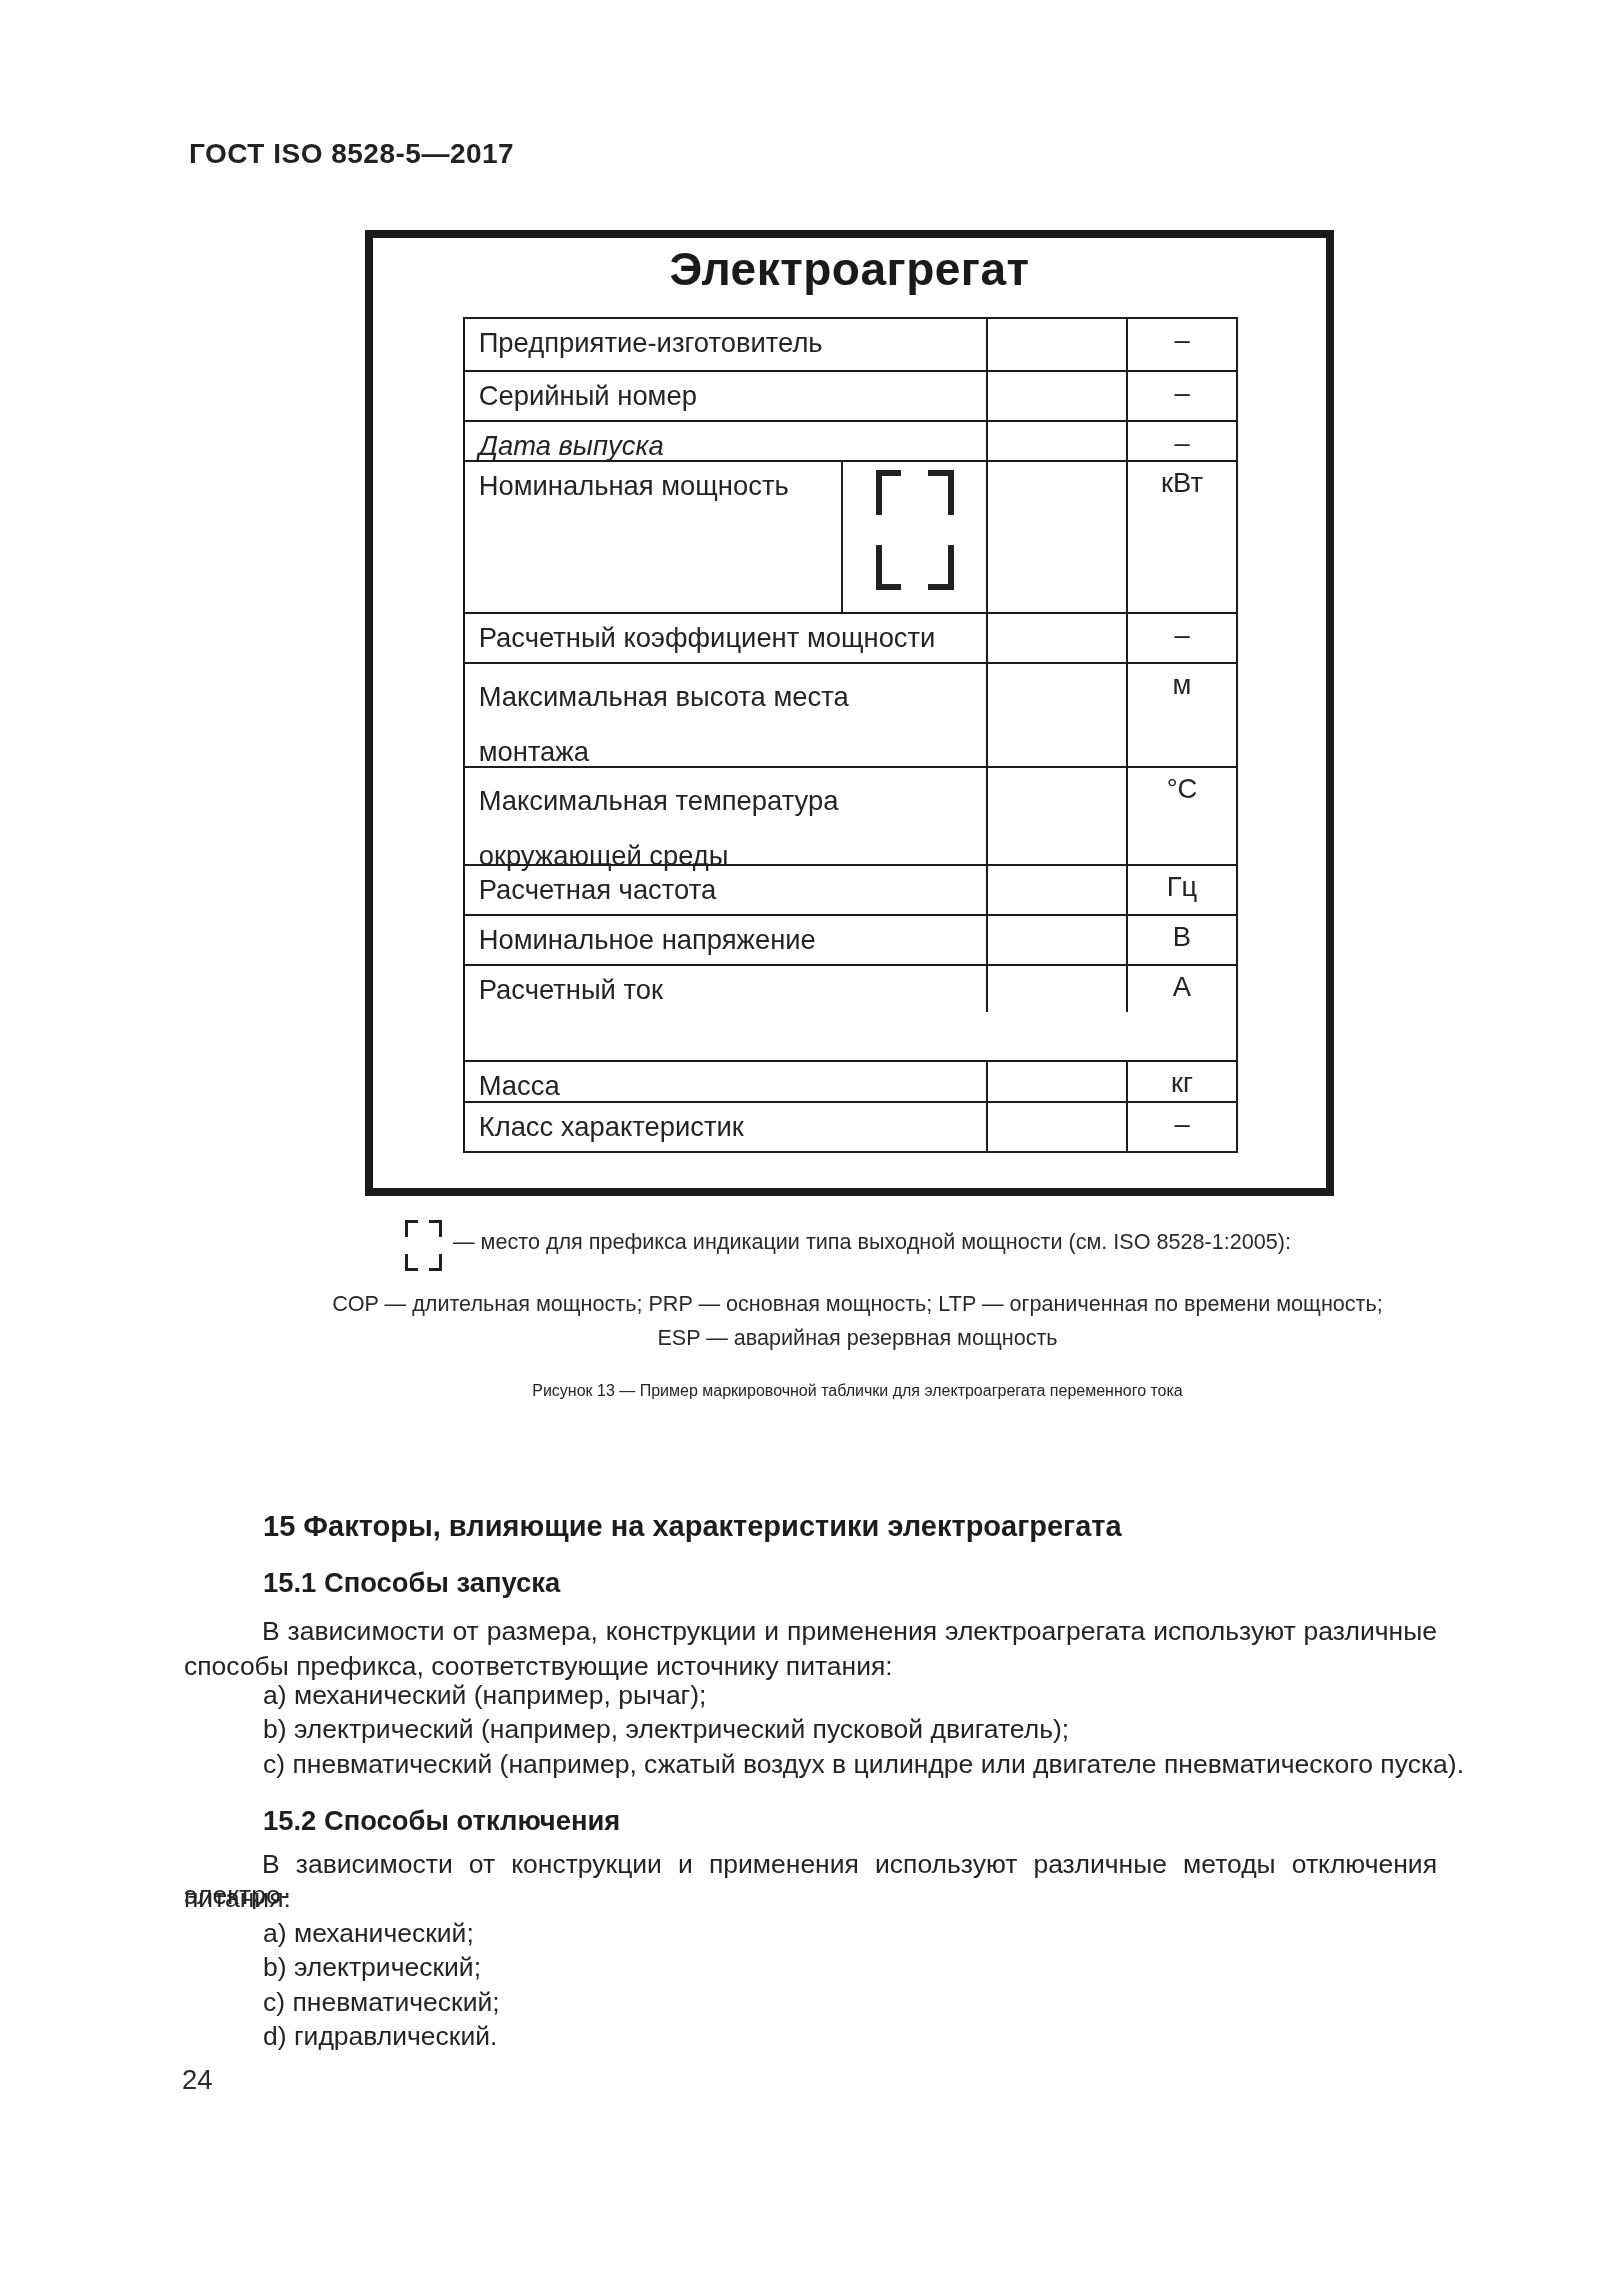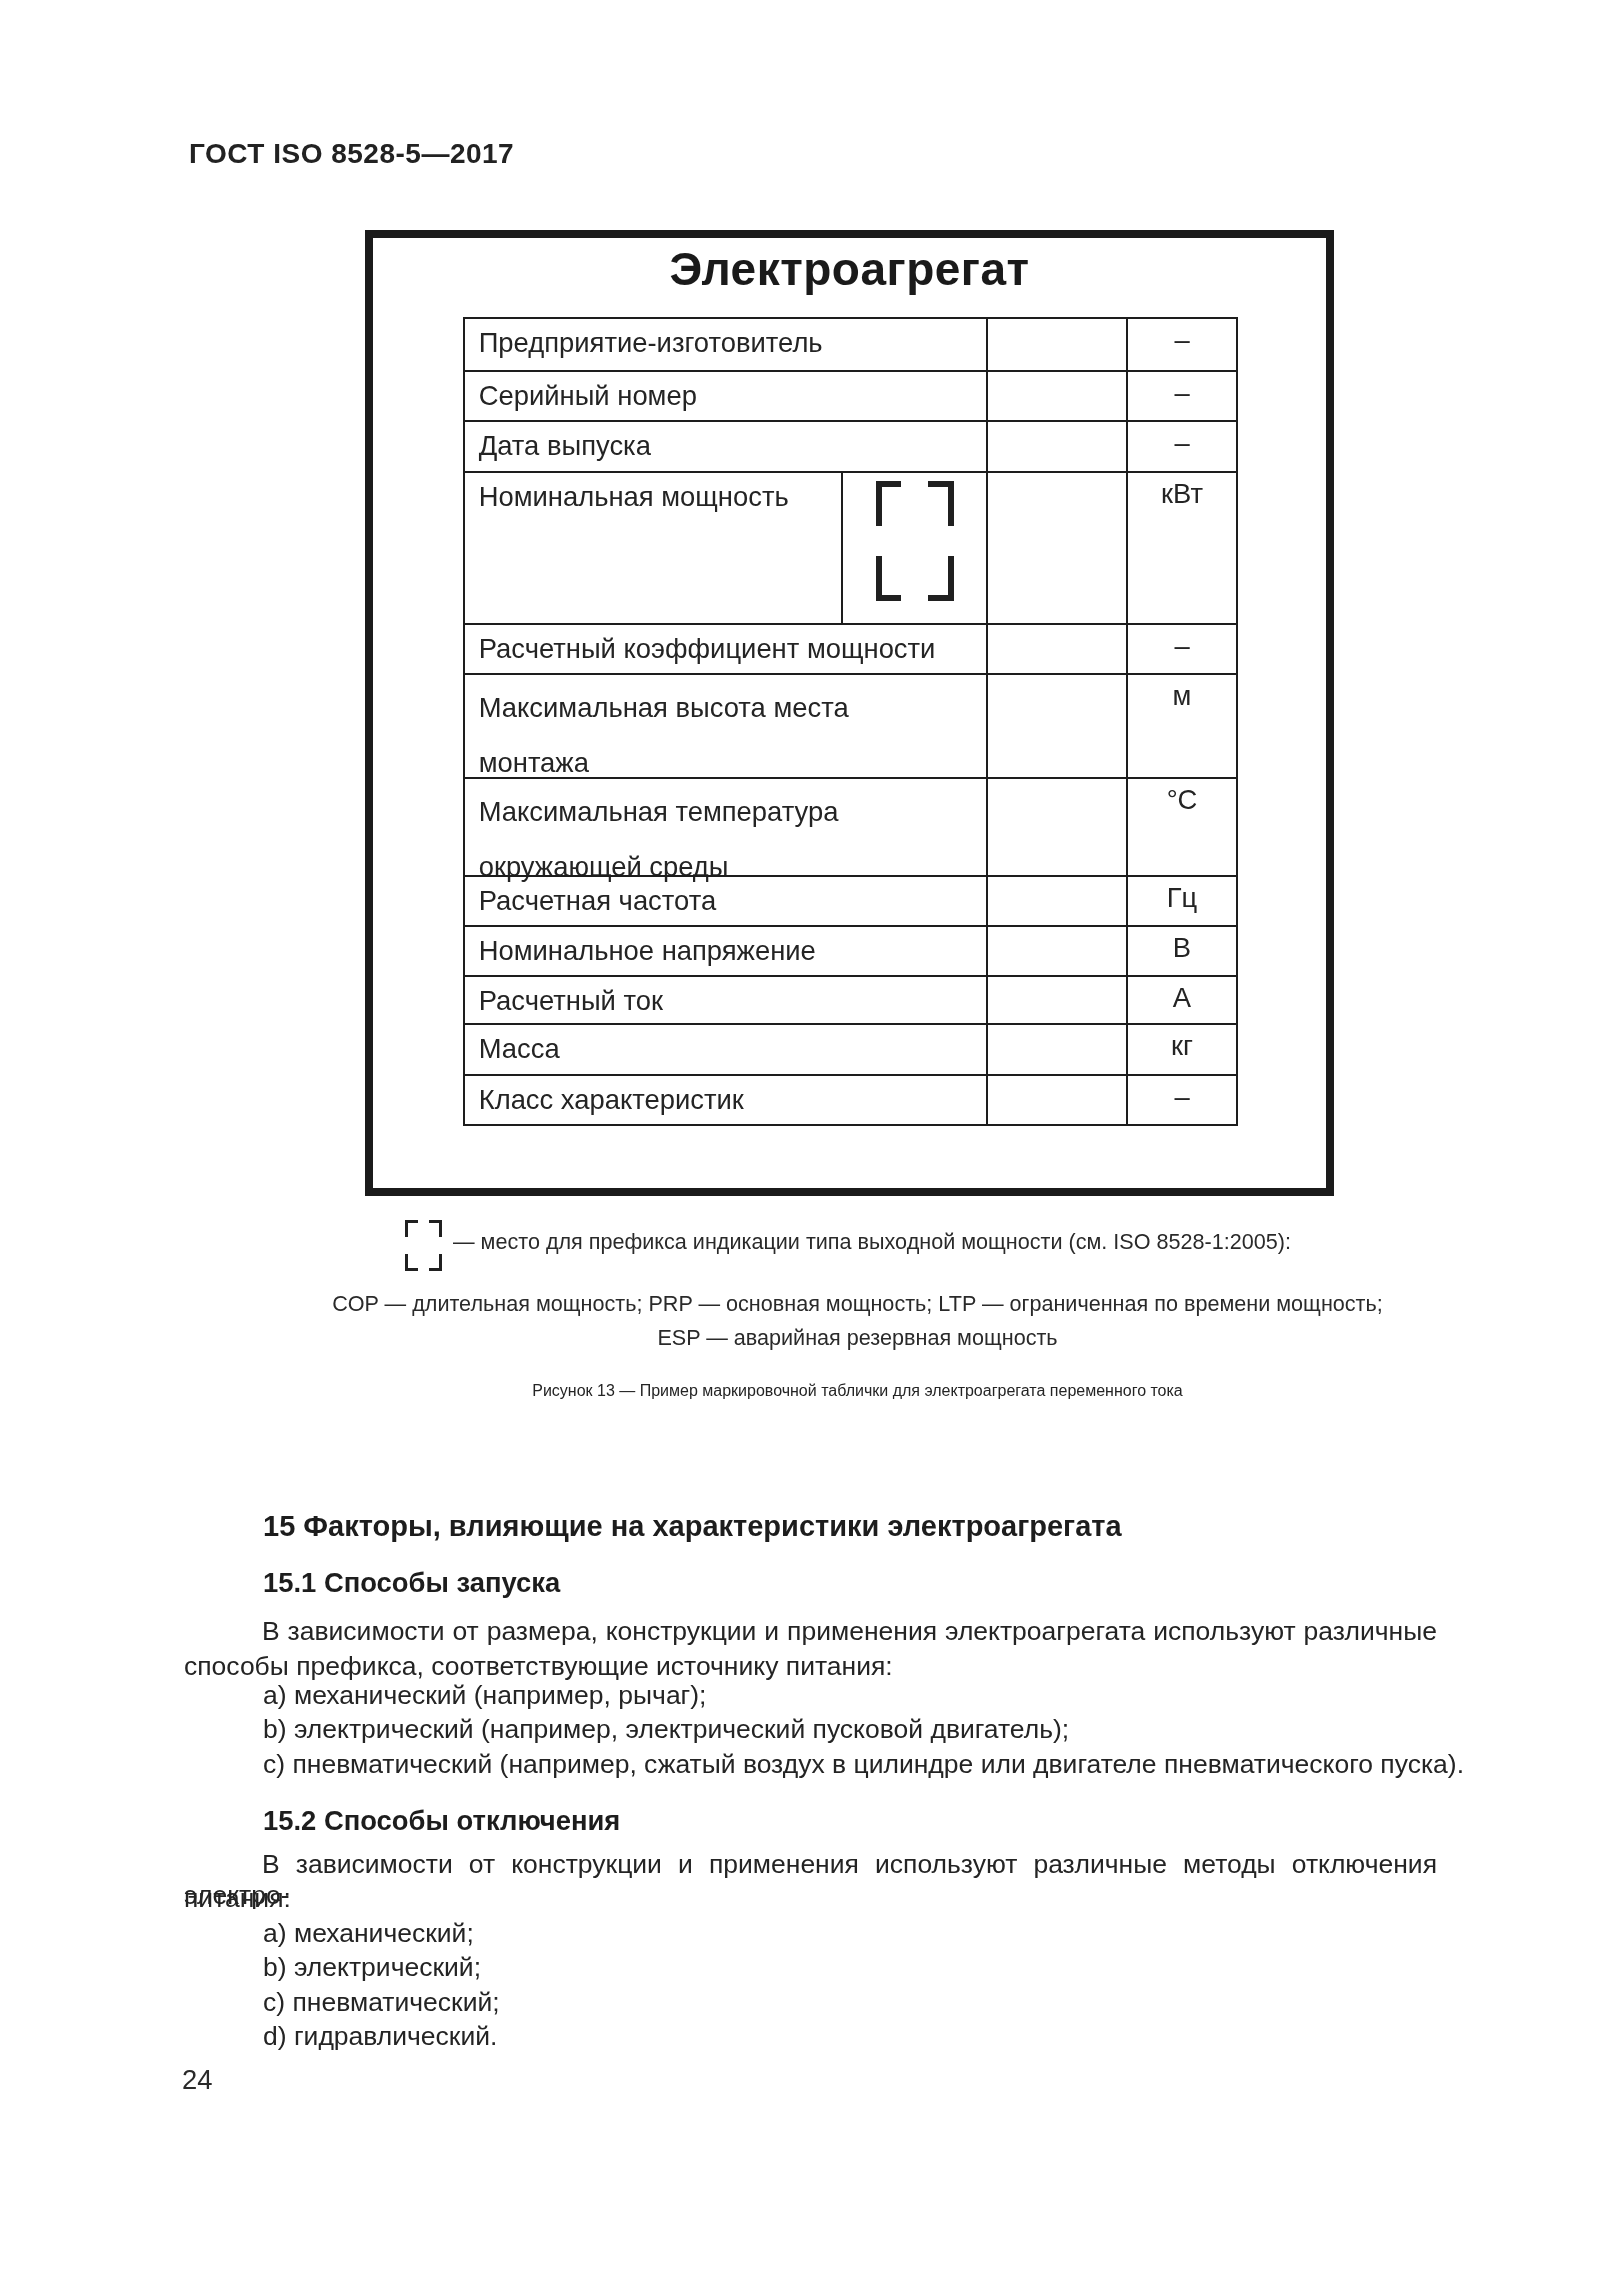--- a/index.html
+++ b/index.html
@@ -29,29 +29,29 @@
   
   .np-table{
     position:absolute;left:90px;top:79px;width:775px;
     border:2.9px solid #1d1d1d;box-sizing:border-box;
     display:flex;flex-direction:column;
   }
   .np-row{display:flex;box-sizing:border-box;border-top:2px solid #1d1d1d;}
   .np-row:first-child{border-top:none;}
   .np-row:nth-child(1){height:51px;}
   .np-row:nth-child(2){height:50px;}
-  .np-row:nth-child(3){height:51px;}
+  .np-row:nth-child(3){height:40px;font-style:italic;}
   .np-row:nth-child(4){height:152px;}
   .np-row:nth-child(5){height:50px;}
   .np-row:nth-child(6){height:104px;}
   .np-row:nth-child(7){height:98px;}
   .np-row:nth-child(8){height:50px;}
   .np-row:nth-child(9){height:50px;}
   .np-row:nth-child(10){height:48px;}
-  .np-row:nth-child(11){height:51px;}
+  .np-row:nth-child(11){height:41px;margin-top:48px;}
   .np-row:nth-child(12){height:50px;}
   .np-label{
     width:521px;box-sizing:border-box;
     padding:4.9px 13.7px 0 13.7px;
     font-size:27.4px;line-height:37px;color:#242424;
     white-space:pre-line;display:flex;
   }
   .np-row:nth-child(6) .np-label,
   .np-row:nth-child(7) .np-label{line-height:55px;}
   .np-label-text{flex:1;}

